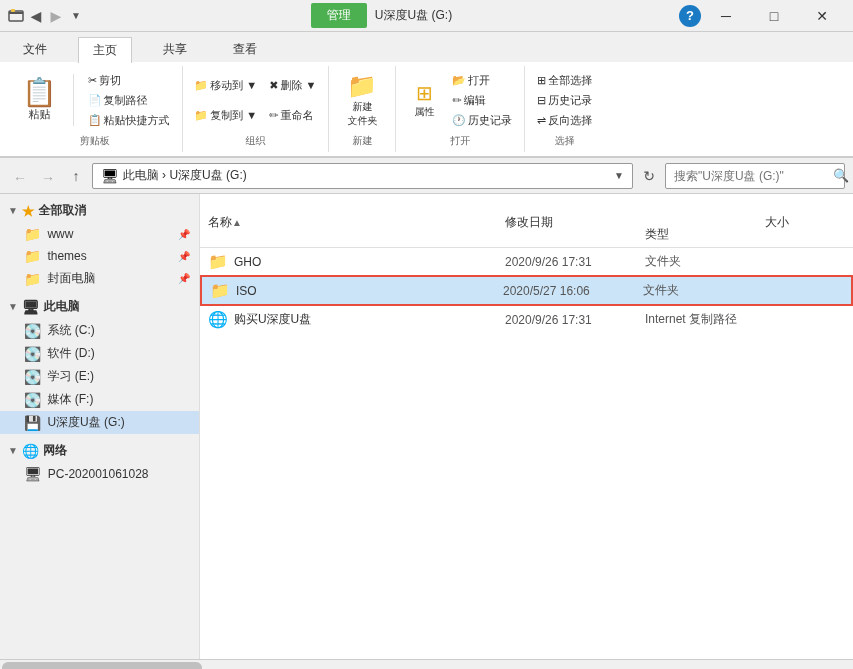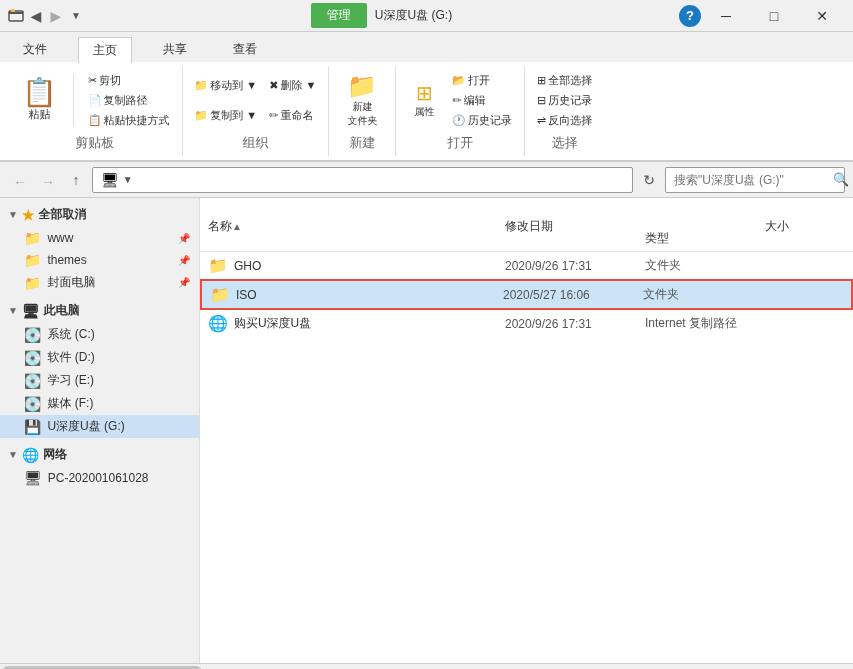--- a/index.html
+++ b/index.html
@@ -109,21 +109,21 @@
     .ribbon-group {
       display: flex;
       flex-direction: column;
       align-items: center;
       padding: 4px 8px;
       border-right: 1px solid #e0e0e0;
       min-width: 60px;
     }
     .ribbon-group:last-child { border-right: none; }
     .ribbon-group-label {
-      font-size: 13px;
+      font-size: 10px;
       color: #666;
       margin-top: auto;
       padding-top: 4px;
     }
     .ribbon-group-items {
       display: flex;
       align-items: center;
       gap: 4px;
       flex: 1;
     }
@@ -525,20 +525,21 @@
     </div>
   </div>
 </div>
 
 <div class="address-bar">
   <div class="nav-btn disabled">←</div>
   <div class="nav-btn disabled">→</div>
   <div class="nav-btn">↑</div>
   <div class="address-box">
     <span style="font-size:14px;">🖥</span>
+    <span class="address-text">此电脑 › U深度U盘 (G:)</span>
     <span class="address-dropdown">▼</span>
   </div>
   <div class="address-refresh">↻</div>
   <div class="search-box">
     <input class="search-input" placeholder="搜索&quot;U深度U盘 (G:)&quot;" style="">
     <span style="font-size:13px; color:#666;">🔍</span>
   </div>
 </div>
 
 <div class="main-area">

